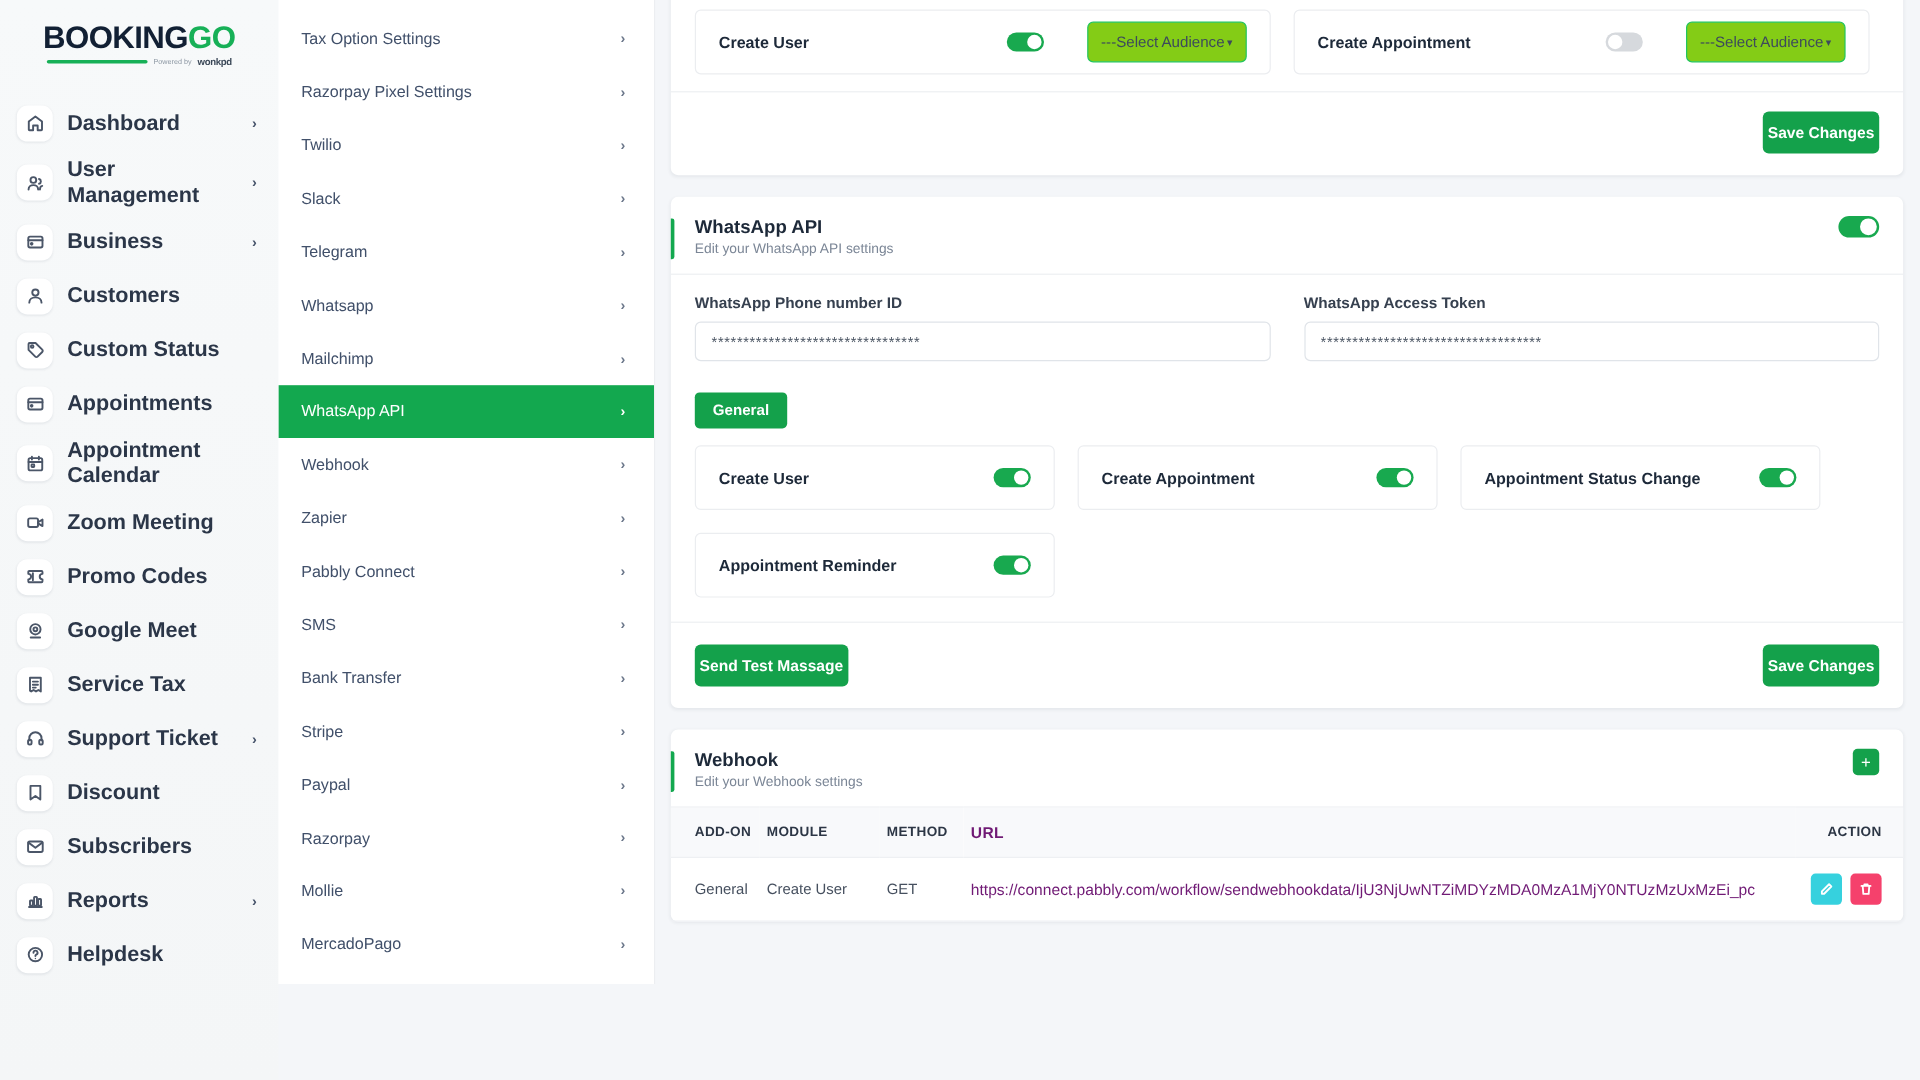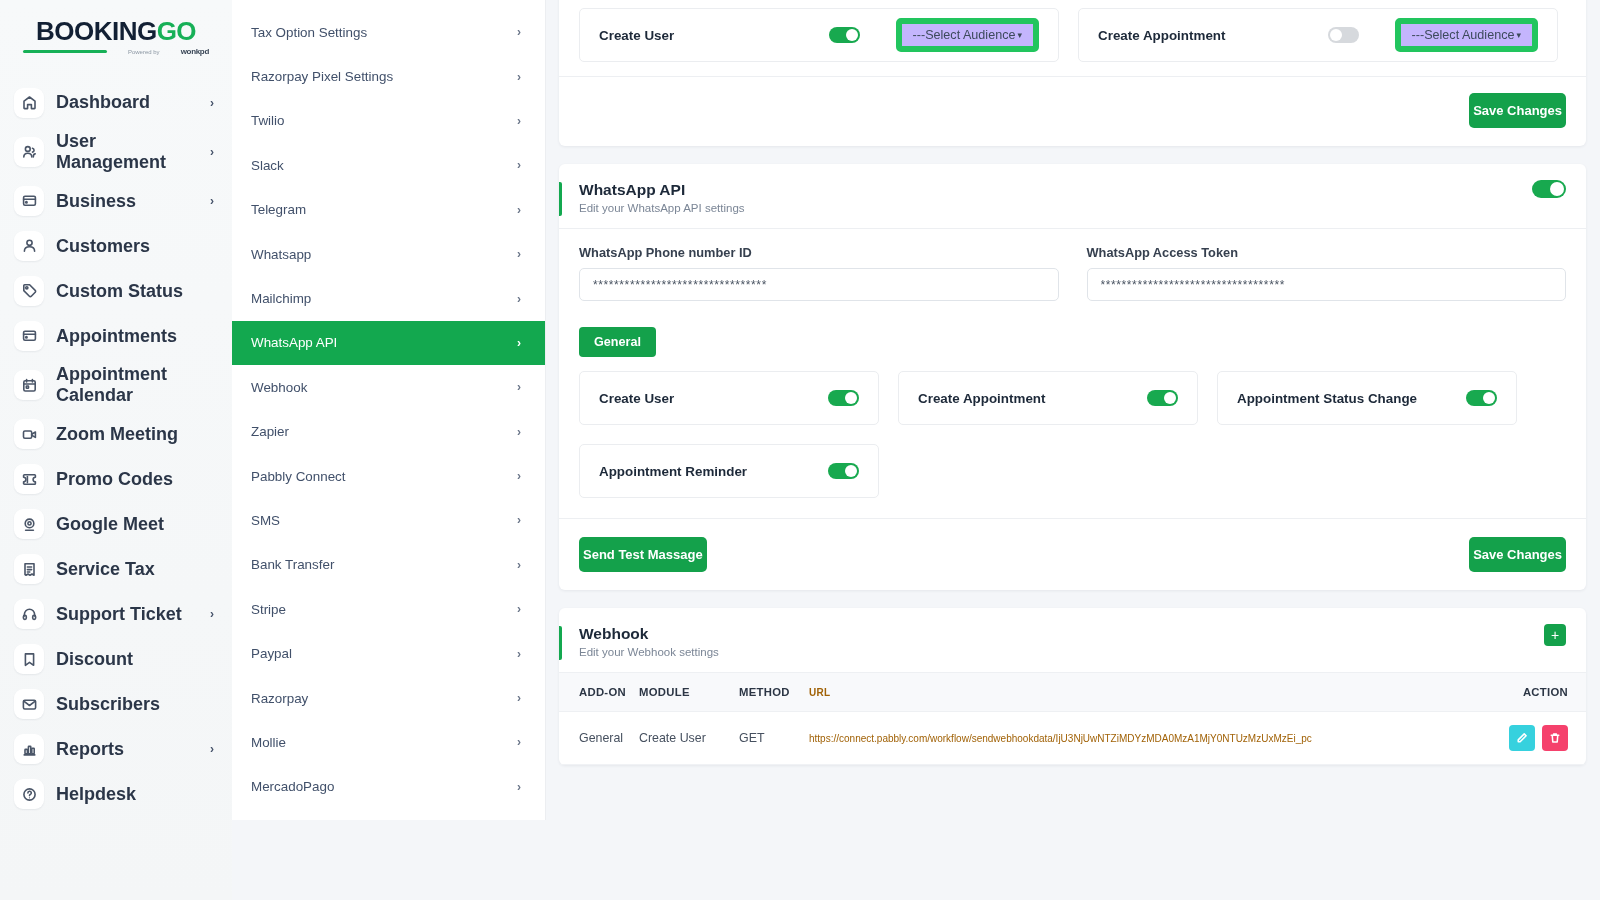--- a/index.html
+++ b/index.html
@@ -13,21 +13,21 @@
   
   .sidebar {
     width: 232px; height: 900px; flex: 0 0 232px;
     background: linear-gradient(180deg,#f7f9fa 0%, #f4f6f7 100%);
     overflow: hidden; position: relative;
   }
   .logo-wrap { padding: 18px 0 10px 0; text-align: center; }
   .logo-text { font-size: 26px; font-weight: 800; letter-spacing: -0.5px; line-height: 1; }
   .logo-text .b1 { color: #122034; }
   .logo-text .b2 { color: #17b057; }
-  .logo-sub { display: flex; align-items: center; justify-content: center; gap: 21px; margin-top: 3px; }
+  .logo-sub { display: flex; align-items: center; justify-content: center; gap: 5px; margin-top: 3px; }
   .logo-bar { width: 84px; height: 3px; background: #17b057; border-radius: 2px; }
   .logo-powered { font-size: 6px; color: #8c97a3; }
   .logo-wonk { font-size: 8px; font-weight: 800; color: #3b4858; letter-spacing: -.3px;}
 
   .nav { margin-top: 14px; }
   .nav-item {
     display: flex; align-items: center; gap: 12px;
     padding: 6px 14px 6px 14px; cursor: pointer; position: relative;
     min-height: 45px;
   }
@@ -94,23 +94,23 @@
   .sw::after {
     content: ""; position: absolute; top: 2px; width: 12px; height: 12px;
     background: #ffffff; border-radius: 50%;
   }
   .sw.on::after { right: 2px; }
   .sw.off::after { left: 2px; }
   .sw.big { width: 34px; height: 18px; border-radius: 10px; flex: 0 0 34px; }
   .sw.big::after { width: 14px; height: 14px; }
 
   .select-aud {
-    border: 6px solid #22c55e; border-radius: 5px; height: 34px;
+    border: 1px solid #22c55e; border-radius: 5px; height: 34px;
     display: flex; align-items: center; gap: 2px; padding: 0 11px;
-    font-size: 12.6px; color: #3d4a5c; background: #c4b5fd; cursor: pointer;
+    font-size: 12.6px; color: #3d4a5c; background: #84cc16; cursor: pointer;
   }
   .chev-sm { font-size: 9px; color: #3d4a5c; }
 
   .btn {
     border: none; border-radius: 5px; color: #ffffff; cursor: pointer;
     font-size: 13px; font-weight: 600; font-family: "Liberation Sans", sans-serif;
     background: #14a14b; padding: 10px 4px;
   }
   .btn-row { display: flex; align-items: center; justify-content: space-between; padding: 18px 20px; }
   .btn-row-right { display: flex; justify-content: flex-end; padding: 16px 20px 18px 20px; }
@@ -140,21 +140,21 @@
   .wtable { width: 100%; border-collapse: collapse; }
   .wtable th {
     text-align: left; font-size: 11.3px; font-weight: 700; color: #2c3645;
     letter-spacing: .3px; padding: 13px 6px; background: #f8f9fb;
     border-top: 1px solid #eef0f3; border-bottom: 1px solid #eef0f3;
   }
   .wtable td { font-size: 12.4px; color: #46505f; padding: 13px 6px; border-bottom: 1px solid #f0f2f5; vertical-align: middle; }
   .wtable .c-addon { padding-left: 20px; width: 74px; }
   .wtable .c-mod { width: 100px; }
   .wtable .c-meth { width: 70px; }
-  .wtable .c-url { font-size: 10px; color: #a16207; white-space: nowrap; overflow: hidden; }
+  .wtable .c-url { font-size: 13px; color: #701a75; white-space: nowrap; overflow: hidden; }
   .wtable .c-act { width: 90px; text-align: right; padding-right: 18px; }
   .act-wrap { display: inline-flex; gap: 7px; }
   .act-btn { width: 26px; height: 26px; border: none; border-radius: 4px; cursor: pointer;
              display: inline-flex; align-items: center; justify-content: center; }
   .act-edit { background: #36d1de; }
   .act-del { background: #f5416c; }
   .act-btn svg { width: 12px; height: 12px; stroke: #fff; fill: none; stroke-width: 1.8; }
 </style>
 </head>
 <body>

